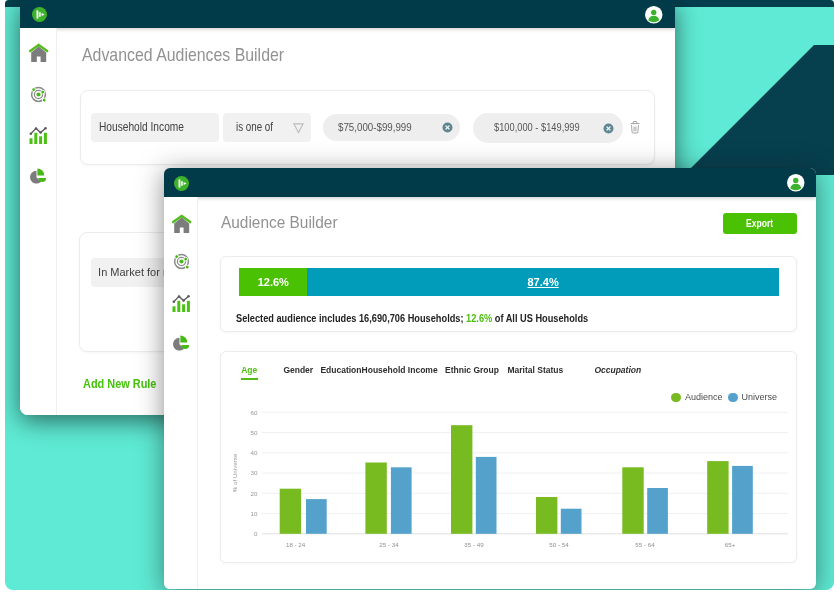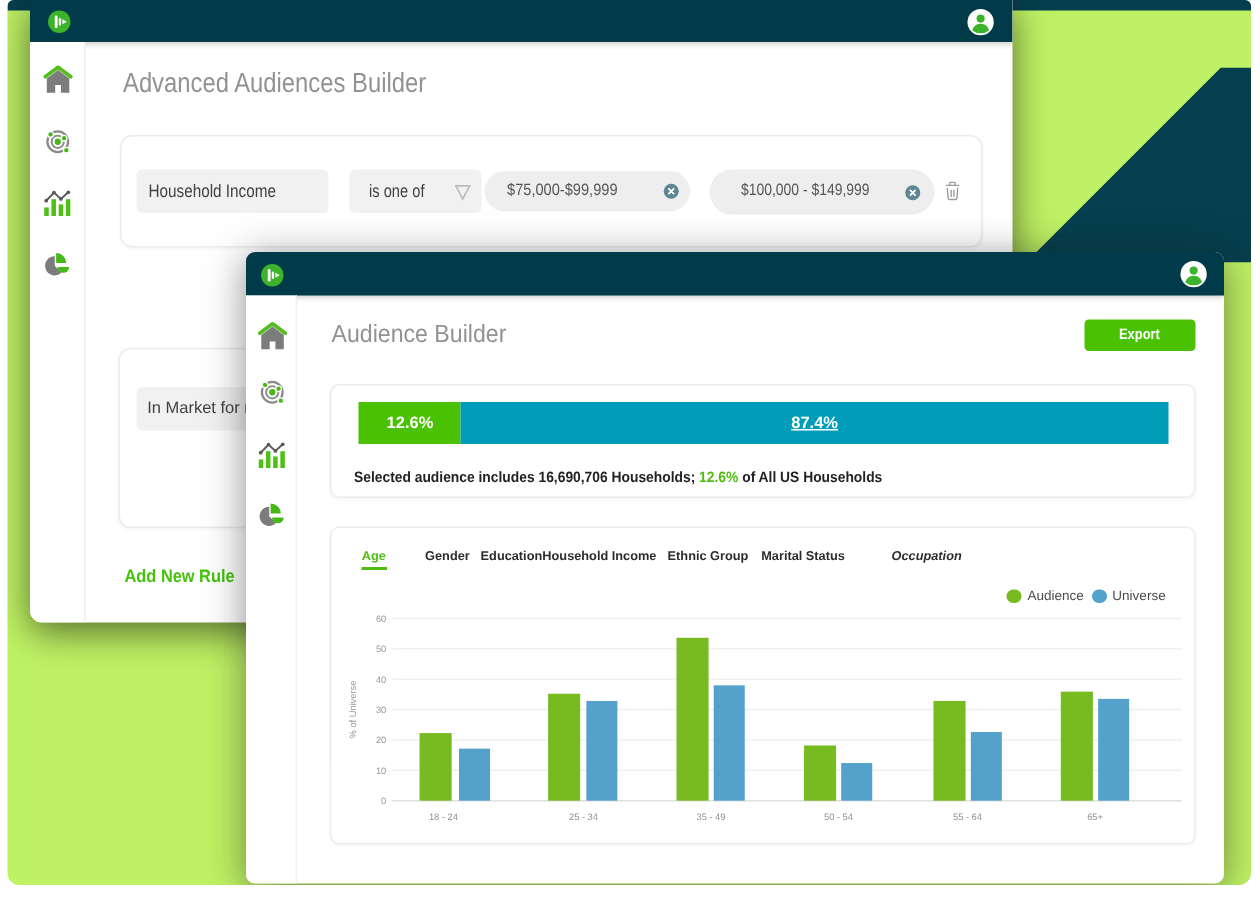--- a/index.html
+++ b/index.html
@@ -1,18 +1,18 @@
 <!DOCTYPE html>
 <html><head>
 <meta charset="utf-8">
 <style>
   html,body{margin:0;padding:0;background:#ffffff;}
   *{box-sizing:border-box;font-family:"Liberation Sans",sans-serif;}
   #stage{position:relative;width:840px;height:607px;overflow:hidden;background:#fff;}
-  #canvas{position:absolute;left:5px;top:0;width:829px;height:590px;background:#bef264;border-radius:4px 4px 8px 8px;overflow:hidden;}
+  #canvas{position:absolute;left:5px;top:0;width:829px;height:590px;background:#5eead4;border-radius:4px 4px 8px 8px;overflow:hidden;}
   #topstrip{position:absolute;left:0;top:0;width:829px;height:7px;background:#053f4d;}
   #band{position:absolute;left:0;top:0;width:829px;height:600px;background:#063f4e;clip-path:polygon(809px 45px,829px 45px,829px 175px,679px 175px);}
   .win{position:absolute;background:#ffffff;overflow:hidden;}
   #backwin{left:15px;top:0;width:654.5px;height:415px;border-radius:0 0 8px 8px;box-shadow:0 6px 24px rgba(0,0,0,.55);}
   #frontwin{left:159.4px;top:167.5px;width:651.8px;height:421.5px;border-radius:6px;box-shadow:0 4px 26px rgba(25,25,25,.5);}
   .hdr{position:absolute;left:0;top:0;width:100%;background:#013a48;box-shadow:0 1px 4px rgba(0,0,0,.22);}
   .sbar{position:absolute;left:0;background:#fff;border-right:1px solid #efefef;}
   .abs{position:absolute;}
   .sx{transform-origin:left center;white-space:nowrap;}
   .title{color:#929292;white-space:nowrap;}
@@ -71,21 +71,21 @@
       <path d="M7.4,7.4 L7.4,0.6 A6.8,6.8 0 0 1 14.2,7.4 Z" fill="#47b917"></path>
       <path d="M8.3,10 A3.9,3.9 0 0 0 16.1,10 Z" fill="#47b917"></path>
     </svg>
 
     <div class="title abs sx" style="left:61.5px;top:44.2px;font-size:18.5px;transform:scaleX(0.858);">Advanced Audiences Builder</div>
 
     <div class="card" style="left:59.8px;top:89.8px;width:575.2px;height:75.5px;"></div>
     <div class="gbox" style="left:70.5px;top:113.2px;width:128.7px;height:28.8px;font-size:11px;line-height:28.8px;">
           <span class="abs sx" style="left:8px;font-size:12px;transform:scaleX(0.849);">Household Income</span>
         </div>
-    <div class="gbox" style="left:203.4px;top:113.2px;width:87.6px;height:28.8px;font-size:11px;line-height:28.8px;margin-left:10px;">
+    <div class="gbox" style="left:203.4px;top:113.2px;width:87.6px;height:28.8px;font-size:11px;line-height:28.8px;">
           <span class="abs sx" style="left:12.3px;font-size:12px;transform:scaleX(0.815);">is one of</span>
       <svg class="abs" style="left:70px;top:9.5px;" width="11" height="11" viewBox="0 0 11 11">
             <path d="M0.9,0.9 H10.1 L5.5,9.6 Z" stroke="#bbbbbb" stroke-width="1.1" fill="none"></path>
           </svg>
     </div>
     <div class="chip" style="left:302.9px;top:113.8px;width:137.5px;height:27.5px;font-size:11px;line-height:27.5px;">
           <span class="abs sx" style="left:14.7px;transform:scaleX(0.886);">$75,000-$99,999</span>
       <svg class="abs" style="left:118.7px;top:8.3px;" width="11" height="11" viewBox="0 0 11 11">
             <circle cx="5.5" cy="5.5" r="5" fill="#5e8793"></circle>
             <path d="M3.6,3.6 L7.4,7.4 M7.4,3.6 L3.6,7.4" stroke="#fff" stroke-width="1.2"></path>

